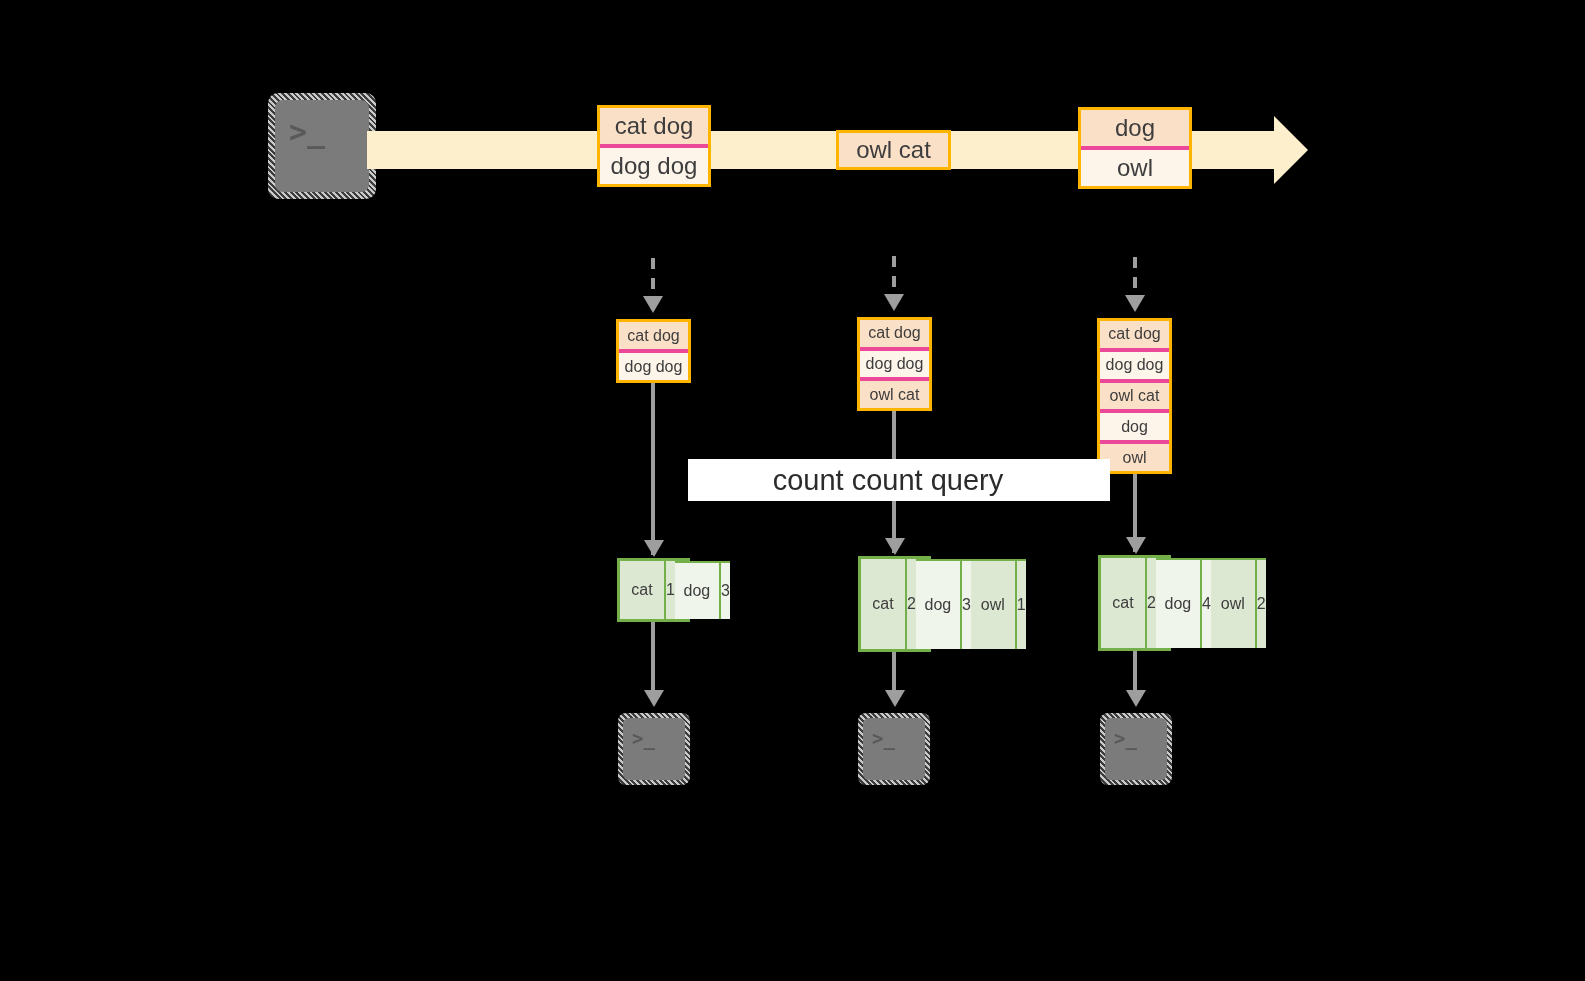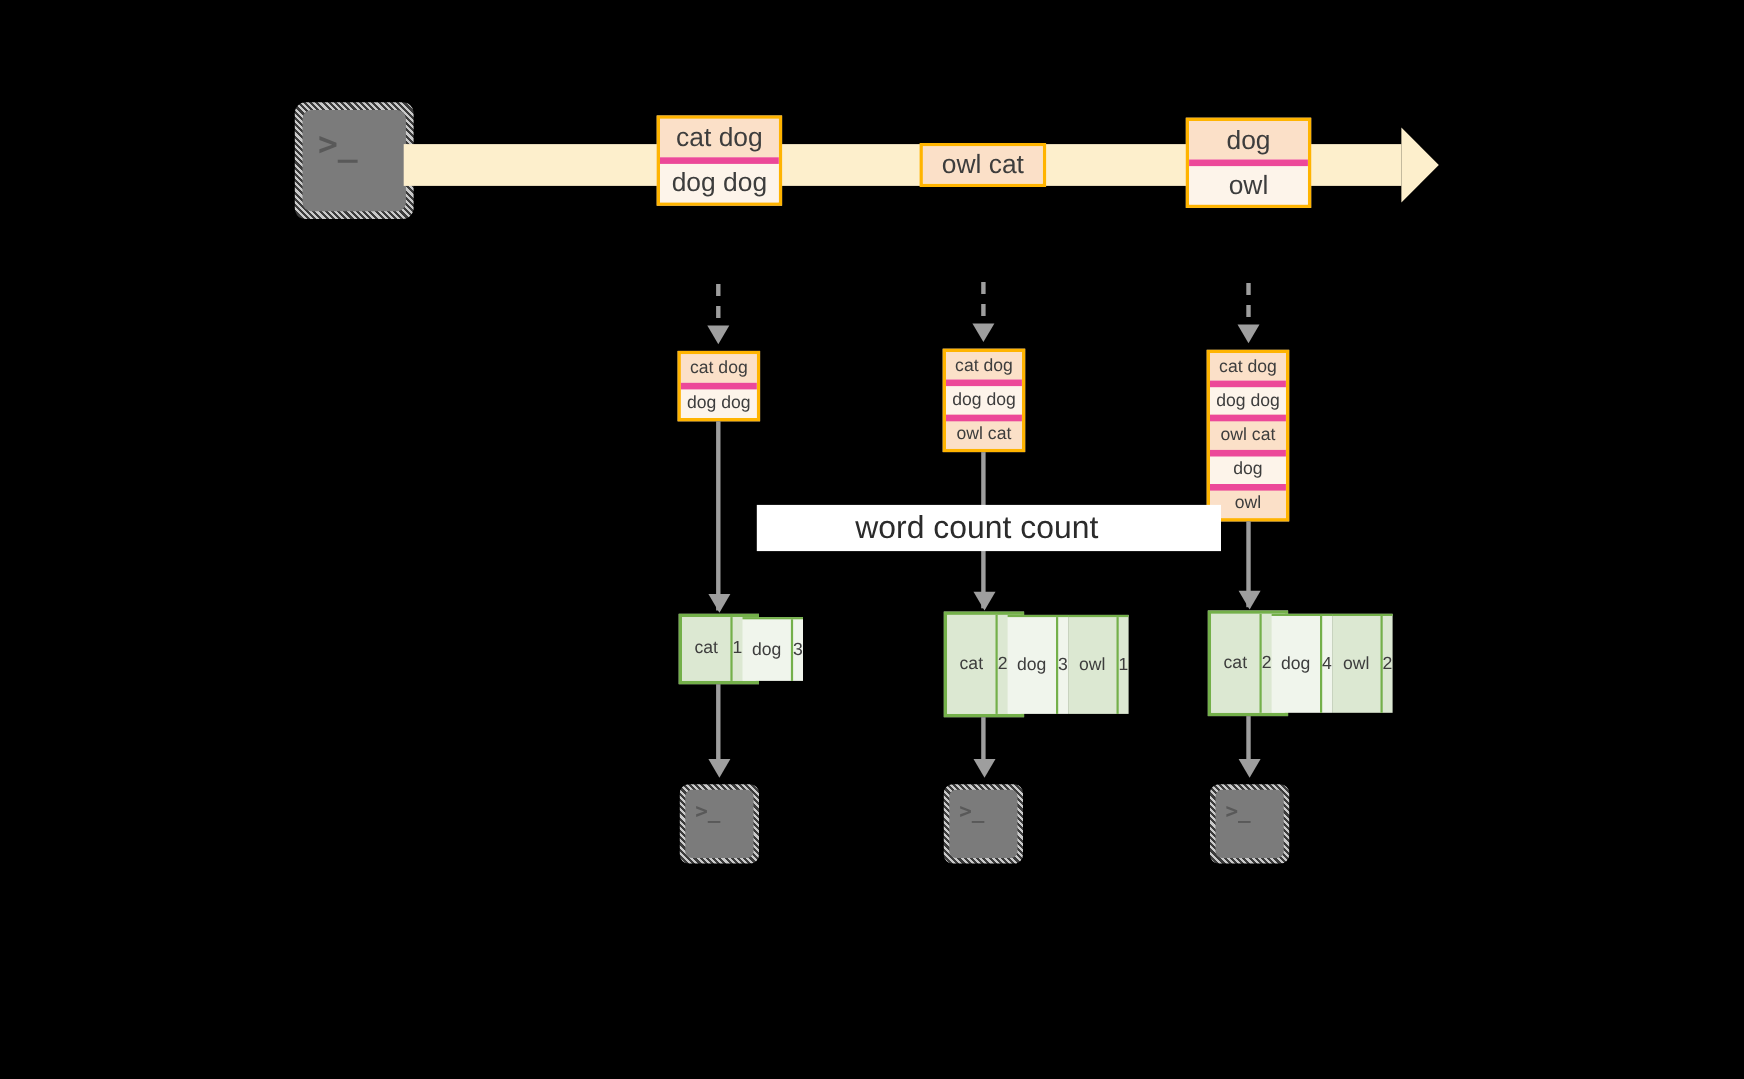--- a/index.html
+++ b/index.html
@@ -69,21 +69,21 @@
   .orow {
     flex: 1;
     display: flex;
     align-items: center;
     justify-content: center;
     color: #3d3d3d;
     background: #FBE0C8;
     white-space: nowrap;
   }
   .orow.alt { background: #FDF4EA; }
-  .orow + .orow { border-top: 6px solid #ec4899; }
+  .orow + .orow { border-top: 4px solid #ec4899; }
 
   
   .stream-msg .orow { font-size: 24px; }
   #msg-1 { left: 597px; top: 105px; width: 114px; height: 82px; }
   #msg-2 { left: 836px; top: 130px; width: 115px; height: 40px; }
   #msg-3 { left: 1078px; top: 107px; width: 114px; height: 82px; }
 
   
   .stack .orow { font-size: 16px; }
   #stack-1 { left: 616px; top: 319px; width: 75px; height: 64px; }
@@ -277,16 +277,16 @@
   <div class="vline" style="left:1133px; top:651px; height:46px;"></div>
   <div class="vhead" style="left:1126px; top:690px;"></div>
 
   <div id="term-b3" class="term term-bottom">
     <div class="term-inner">
       <span class="term-glyph">&gt;_</span>
     </div>
   </div>
 
   <div id="query-band">
-    <span class="label">word count count</span>
+    <span class="label">count count query</span>
   </div>
 
 </div>
 
 </body></html>

